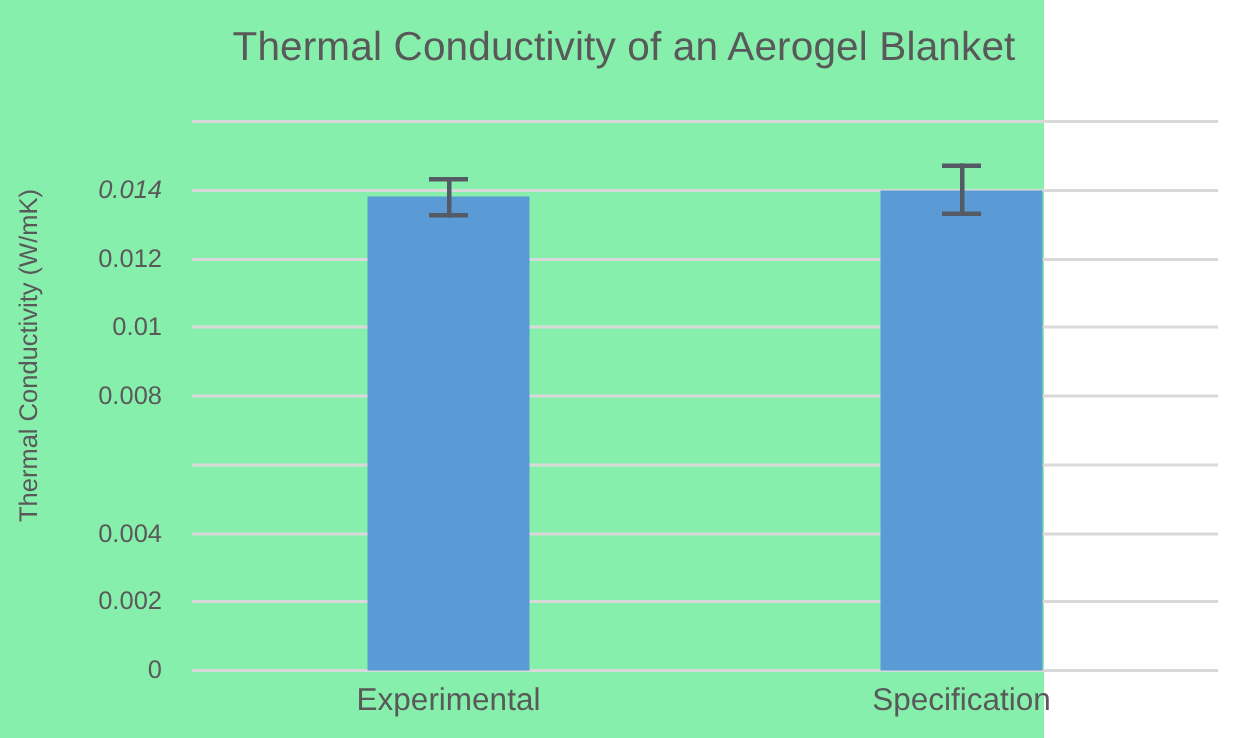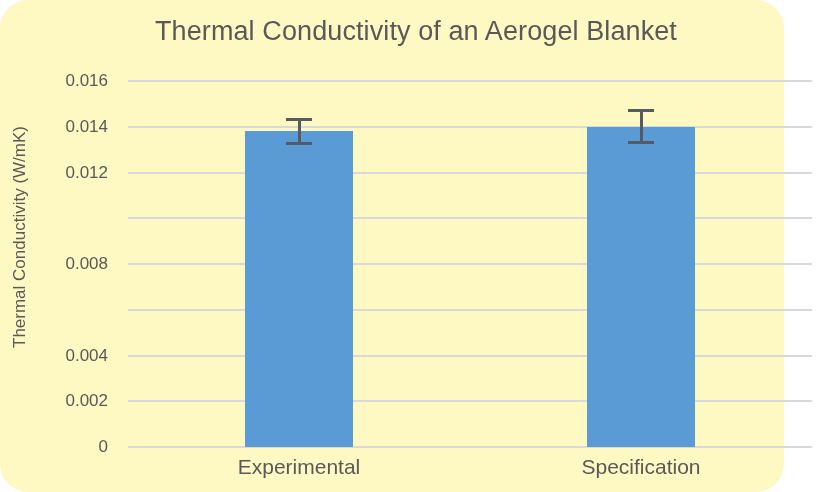--- a/index.html
+++ b/index.html
@@ -9,24 +9,23 @@
   body {
     width: 832px;
     height: 492px;
     background: #ffffff;
     font-family: "Liberation Sans", sans-serif;
     overflow: hidden;
   }
 
   #chart-root {
     position: relative;
-    width: 784px;
+    width: 696px;
     height: 492px;
-    background: #fef9c3;
-    border-radius: 28px;
+    background: #86efac;
   }
 
   
   .chart-title {
     position: absolute;
     left: 0;
     top: 16px;
     width: 832px;
     text-align: center;
     font-size: 27px;
@@ -157,23 +156,23 @@
 
   <div class="y-axis-title">
     <span>Thermal Conductivity (W/mK)</span>
   </div>
 
   <div class="y-labels-holder" id="y-labels">
       <div class="y-tick-label" style="top: 366px;">0</div>
       <div class="y-tick-label" style="top: 320.25px;">0.002</div>
       <div class="y-tick-label" style="top: 274.5px; padding-left: 32px;">0.004</div>
       <div class="y-tick-label" style="top: 183px;">0.008</div>
+      <div class="y-tick-label" style="top: 137.25px;">0.01</div>
       <div class="y-tick-label" style="top: 91.5px;">0.012</div>
-      <div class="y-tick-label" style="top: 45.75px;">0.014</div>
-      <div class="y-tick-label" style="top: 0px;">0.016</div>
+      <div class="y-tick-label" style="top: 45.75px; font-style: italic;">0.014</div>
     </div>
 
   <div class="plot-area" id="plot-area">
       <div class="gridline" style="top: 365px;"></div>
       <div class="gridline" style="top: 319.25px;"></div>
       <div class="gridline" style="top: 273.5px;"></div>
       <div class="gridline" style="top: 227.75px;"></div>
       <div class="gridline" style="top: 182px;"></div>
       <div class="gridline" style="top: 136.25px;"></div>
       <div class="gridline" style="top: 90.5px;"></div>

